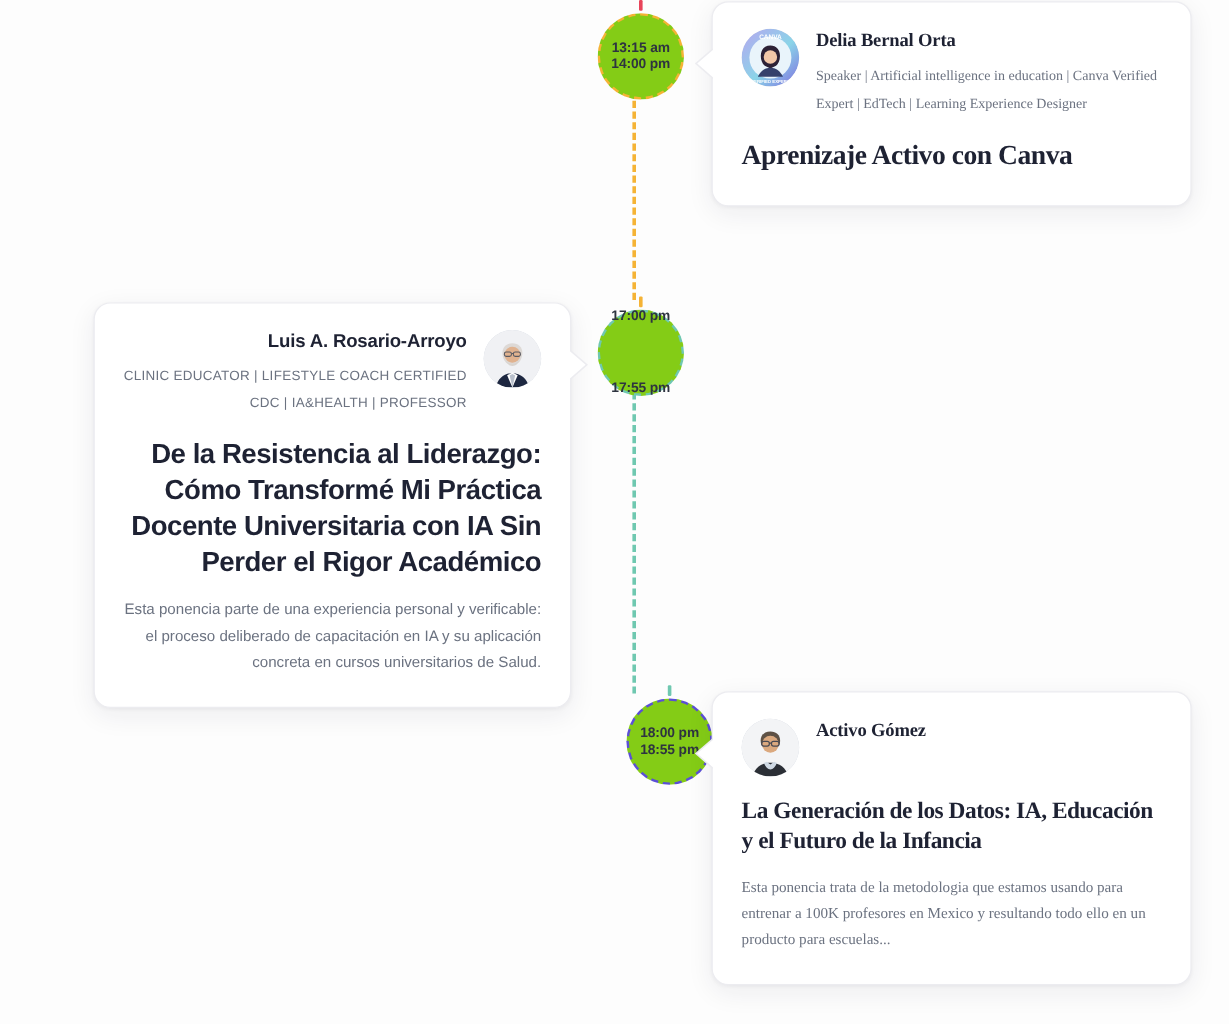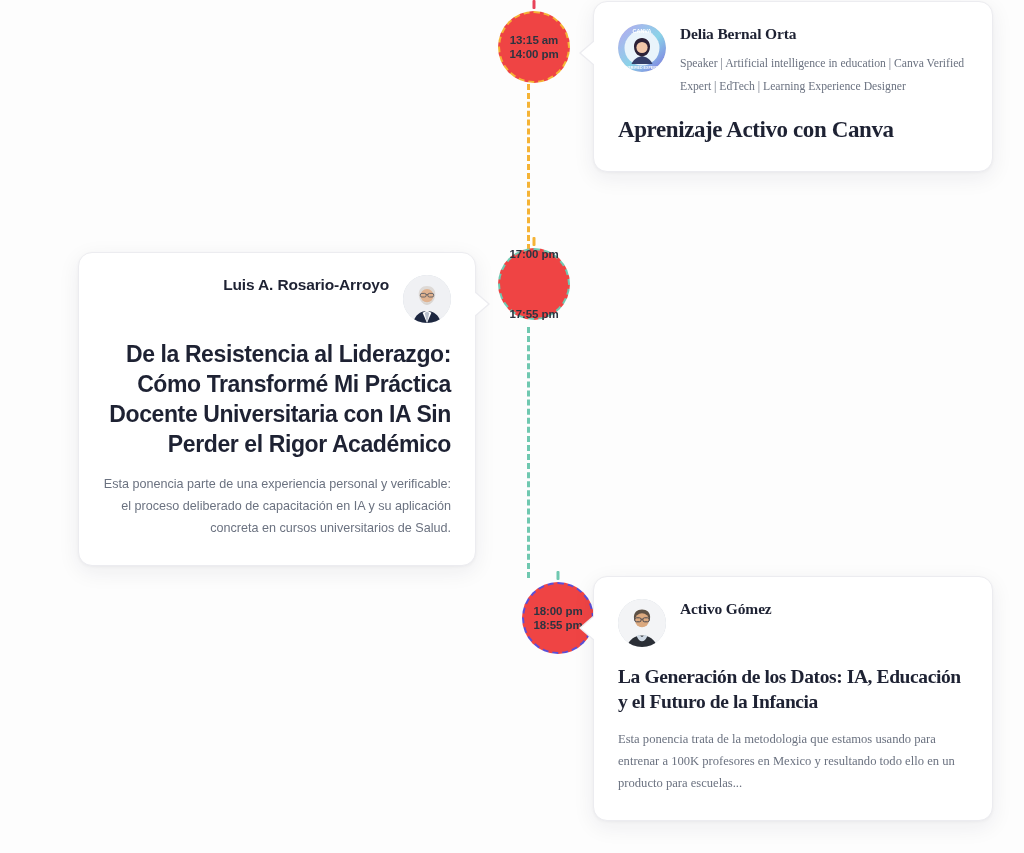--- a/index.html
+++ b/index.html
@@ -35,21 +35,21 @@
     border-left: 3px dashed var(--c);
   }
 
   
   .marker {
     position: absolute;
     width: 72px;
     height: 72px;
     border-radius: 50%;
     border: 2px dashed var(--c);
-    background: #ef4444;
+    background: #84cc16;
     display: flex;
     flex-direction: column;
     align-items: center;
     justify-content: center;
     line-height: 1.25;
   }
   .marker .t {
     font-size: 11.5px;
     font-weight: 700;
     color: #2e3440;
@@ -143,21 +143,21 @@
     <div class="connector" style="top:84px; height:166px; --c:#f5b335;"></div>
     <div class="connector" style="top:327px; height:251px; --c:#6fc8b0;"></div>
   </div>
 
   <div class="marker" style="left:498px; top:11px; --c:#f5b335;">
     <div class="tick" style="top:-13px; background:#e8445a;"></div>
     <div class="t">13:15 am</div>
     <div class="t">14:00 pm</div>
   </div>
 
-  <div class="marker" style="left:498px; top:248px;gap:45px; --c:#6fc8b0;">
+  <div class="marker" style="left:498px; top:258px;gap:45px; --c:#6fc8b0;">
     <div class="tick" style="top:-13px; background:#f5b335;"></div>
     <div class="t">17:00 pm</div>
     <div class="t">17:55 pm</div>
   </div>
 
   <div class="marker" style="left:522px; top:582px; --c:#5b4fd6;">
     <div class="tick" style="top:-13px; background:#6fc8b0;"></div>
     <div class="t">18:00 pm</div>
     <div class="t">18:55 pm</div>
   </div>
@@ -208,20 +208,21 @@
           <rect x="17.3" y="18.4" width="5.9" height="3.6" rx="1.6" fill="none" stroke="#5b5b62" stroke-width="0.9"></rect>
           <rect x="24.8" y="18.4" width="5.9" height="3.6" rx="1.6" fill="none" stroke="#5b5b62" stroke-width="0.9"></rect>
           <line x1="23.2" y1="19.6" x2="24.8" y2="19.6" stroke="#5b5b62" stroke-width="0.9"></line>
           <path d="M10 48c1.8-7.6 7.1-12 14-12s12.2 4.4 14 12z" fill="#1d2740"></path>
           <path d="M24 35.4l-4.4 2.4L24 48l4.4-10.2z" fill="#ffffff"></path>
           <path d="M24 36.6l-2.3 1.4L24 48l2.3-10z" fill="#b9c0cc"></path>
         </svg>
       </div>
       <div class="who">
         <div class="name ta-r">Luis A. Rosario-Arroyo</div>
+        <div class="role caps ta-r">CLINIC EDUCATOR | LIFESTYLE COACH CERTIFIED CDC | IA&amp;HEALTH | PROFESSOR</div>
       </div>
     </div>
 
     <div class="title ta-r">De la Resistencia al Liderazgo: Cómo Transformé Mi Práctica Docente Universitaria con IA Sin Perder el Rigor Académico</div>
     <div class="desc ta-r">Esta ponencia parte de una experiencia personal y verificable: el proceso deliberado de capacitación en IA y su aplicación concreta en cursos universitarios de Salud.</div>
   </div>
 
   <div class="card left-nub" style="left:593px; top:576px; width:400px;">
     <span class="nub"></span>
     <span class="nub-in"></span>

